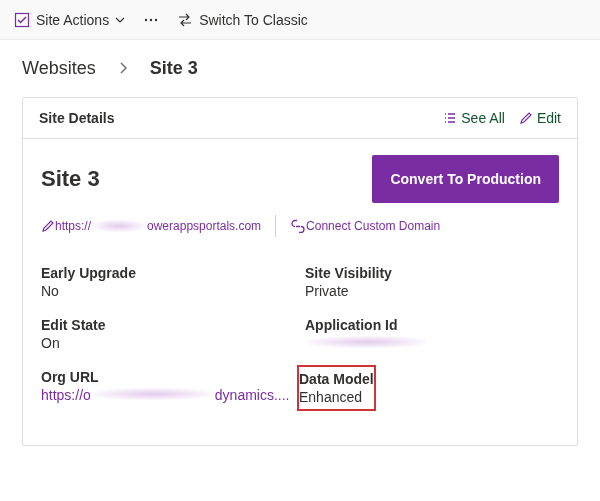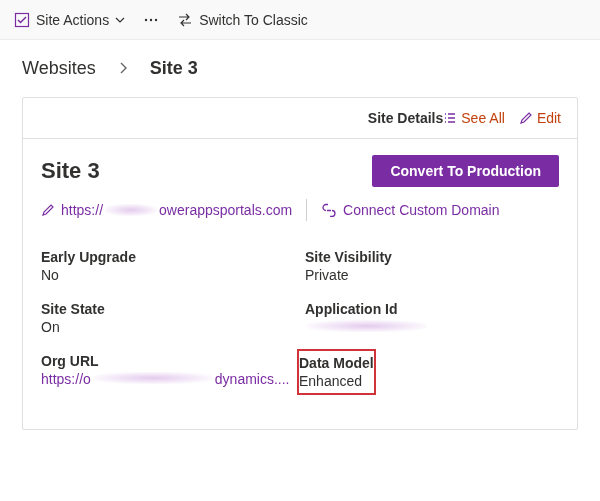--- a/index.html
+++ b/index.html
@@ -39,71 +39,70 @@
   .breadcrumb .current { font-weight: 600; }
   .card {
     margin: 4px 22px 18px;
     border: 1px solid #e1dfdd;
     border-radius: 2px;
     background: #fff;
   }
   .card-header {
     display: flex;
     align-items: center;
-    justify-content: flex-end;
+    justify-content: space-between;
     padding: 12px 16px;
     border-bottom: 1px solid #e1dfdd;
   }
   .card-header .title { font-weight: 600; }
   .card-header .actions { display: flex; gap: 14px; align-items: center; }
   .link-btn {
-    color: #c2410c;
+    color: #14532d;
     display: flex;
     align-items: center;
     gap: 4px;
     cursor: pointer;
     font-size: 14px;
   }
   .card-body { padding: 16px 18px 20px; }
   .heading-row {
     display: flex;
     justify-content: space-between;
     align-items: center;
     margin-bottom: 12px;
   }
   .heading-row h2 { font-size: 22px; font-weight: 600; }
   .primary-btn {
     background: #7a2da3;
     color: #fff;
     border: none;
-    padding: 8px 18px;
+    padding: 16px 18px;
     font-size: 14px;
     font-weight: 600;
     cursor: pointer;
     border-radius: 2px;
   }
   .url-row {
     display: flex;
     align-items: center;
     gap: 14px;
     padding-bottom: 14px;
     margin-bottom: 14px;
   }
   .url-row .vsep {
     width: 1px;
     height: 22px;
     background: #d0d0d0;
   }
   .url-seg {
     display: flex;
     align-items: center;
-    gap: 6px;
     color: #7a2da3;
     cursor: pointer;
-    font-size: 14px;
+    font-size: 12px;
   }
   .url-text { display: flex; align-items: center; }
   .blur {
     display: inline-block;
     width: 52px;
     height: 12px;
     background: radial-gradient(ellipse at center, rgba(200,150,220,.5) 0%, rgba(255,255,255,0) 80%);
     border-radius: 6px;
     margin: 0 2px;
   }
@@ -212,21 +211,21 @@
     <div class="grid">
       <div class="field">
         <div class="label">Early Upgrade</div>
         <div class="value">No</div>
       </div>
       <div class="field">
         <div class="label">Site Visibility</div>
         <div class="value">Private</div>
       </div>
       <div class="field">
-        <div class="label">Site State</div>
+        <div class="label">Edit State</div>
         <div class="value">On</div>
       </div>
       <div class="field">
         <div class="label">Application Id</div>
         <div class="value"><span class="blur blur-wide"></span></div>
       </div>
       <div class="field">
         <div class="label">Org URL</div>
         <div class="value purple">
           <span>https://o</span><span class="blur blur-wide"></span><span>dynamics....</span>

